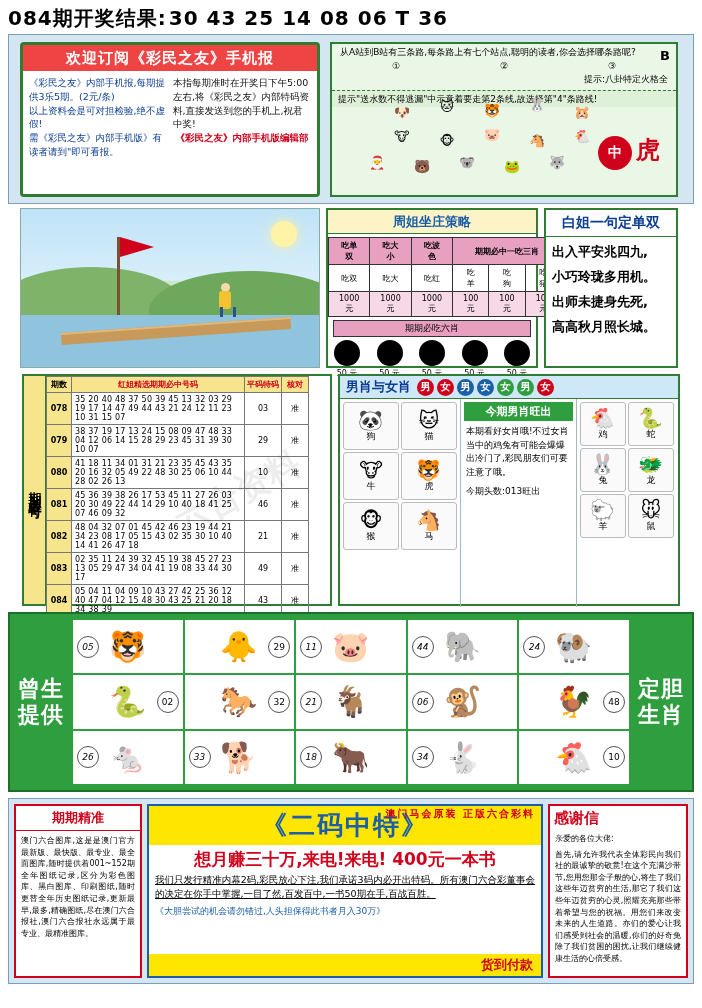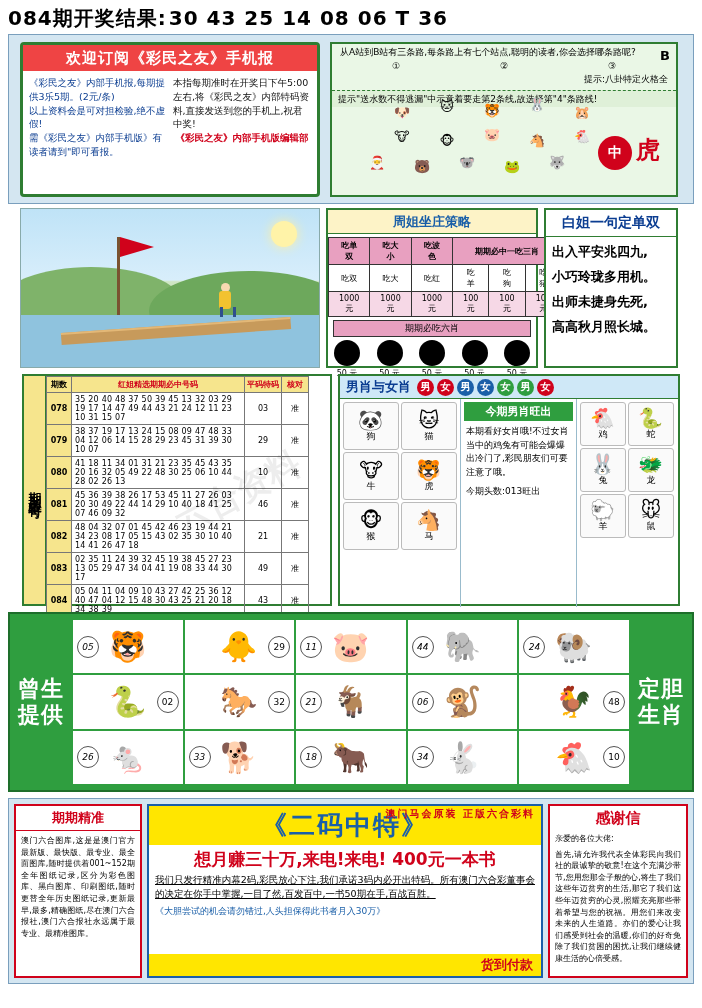--- a/index.html
+++ b/index.html
@@ -223,21 +223,21 @@
     position:absolute;right:6px;top:2px;font-size:10px;color:#d0021b;line-height:1.25;text-align:left;font-weight:bold;
   }
   .bb-mid .line1{font-size:17px;font-weight:bold;color:#d0021b;text-align:center;padding:3px 2px 0;}
   .bb-mid .para{font-size:9.5px;line-height:1.5;padding:2px 6px;color:#000;text-align:justify;text-decoration:underline;}
   .bb-mid .note{font-size:9px;color:#1a5fa8;padding:1px 6px;}
   .bb-mid .footer{
     background:#ffe600;color:#d0021b;font-weight:bold;font-size:13px;text-align:right;
     padding:2px 8px;position:absolute;left:0;right:0;bottom:0;
   }
   .bb-right{width:140px;background:#fff;border:2px solid #d0021b;box-sizing:border-box;}
-  .bb-right h4{margin:0;padding:3px 4px;text-align:center;font-size:15px;color:#d0021b;font-weight:bold;}
+  .bb-right h4{margin:0;padding:3px 4px;text-align:left;font-size:15px;color:#d0021b;font-weight:bold;}
   .bb-right p{margin:0;padding:2px 5px;font-size:8px;line-height:1.45;color:#000;text-align:justify;}
 
   
   .watermark{
     position:absolute;left:170px;top:470px;font-size:34px;color:rgba(0,0,0,.07);
     transform:rotate(-28deg);font-weight:bold;pointer-events:none;white-space:nowrap;
   }
 </style>
 </head>
 <body>

